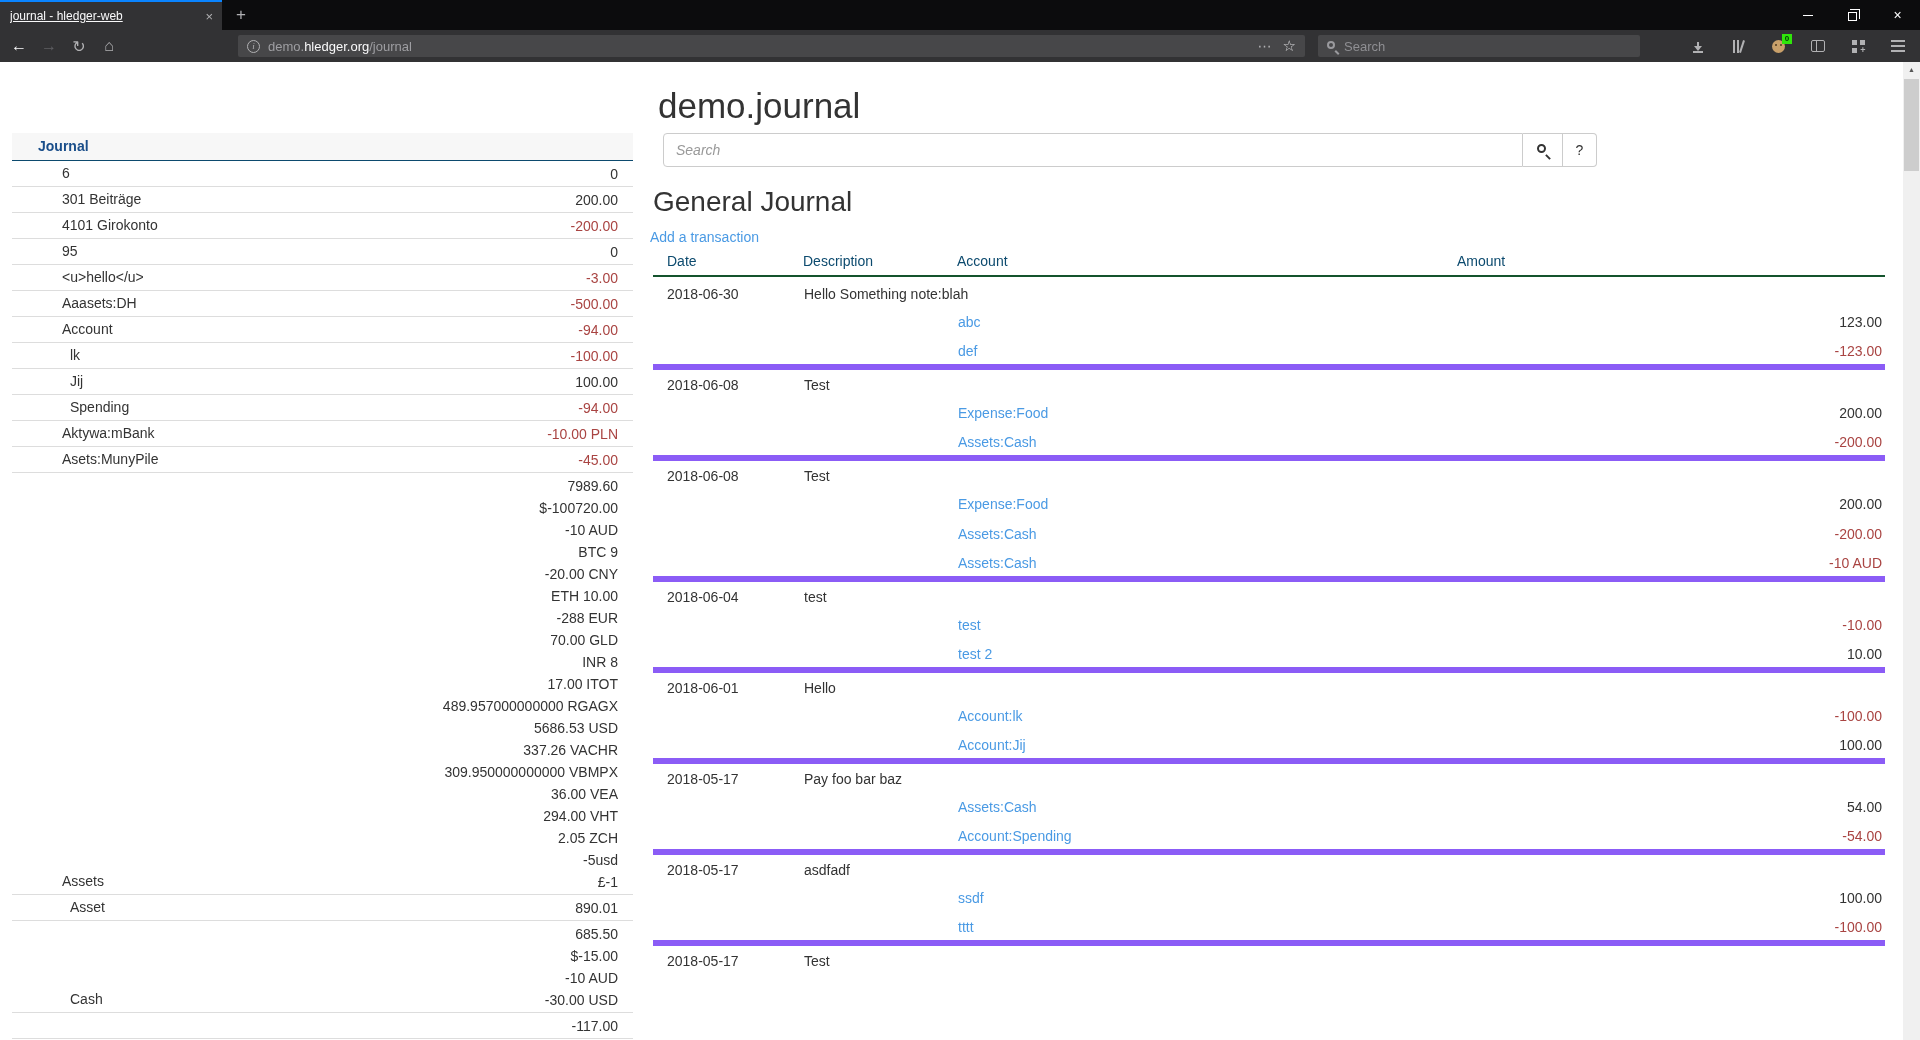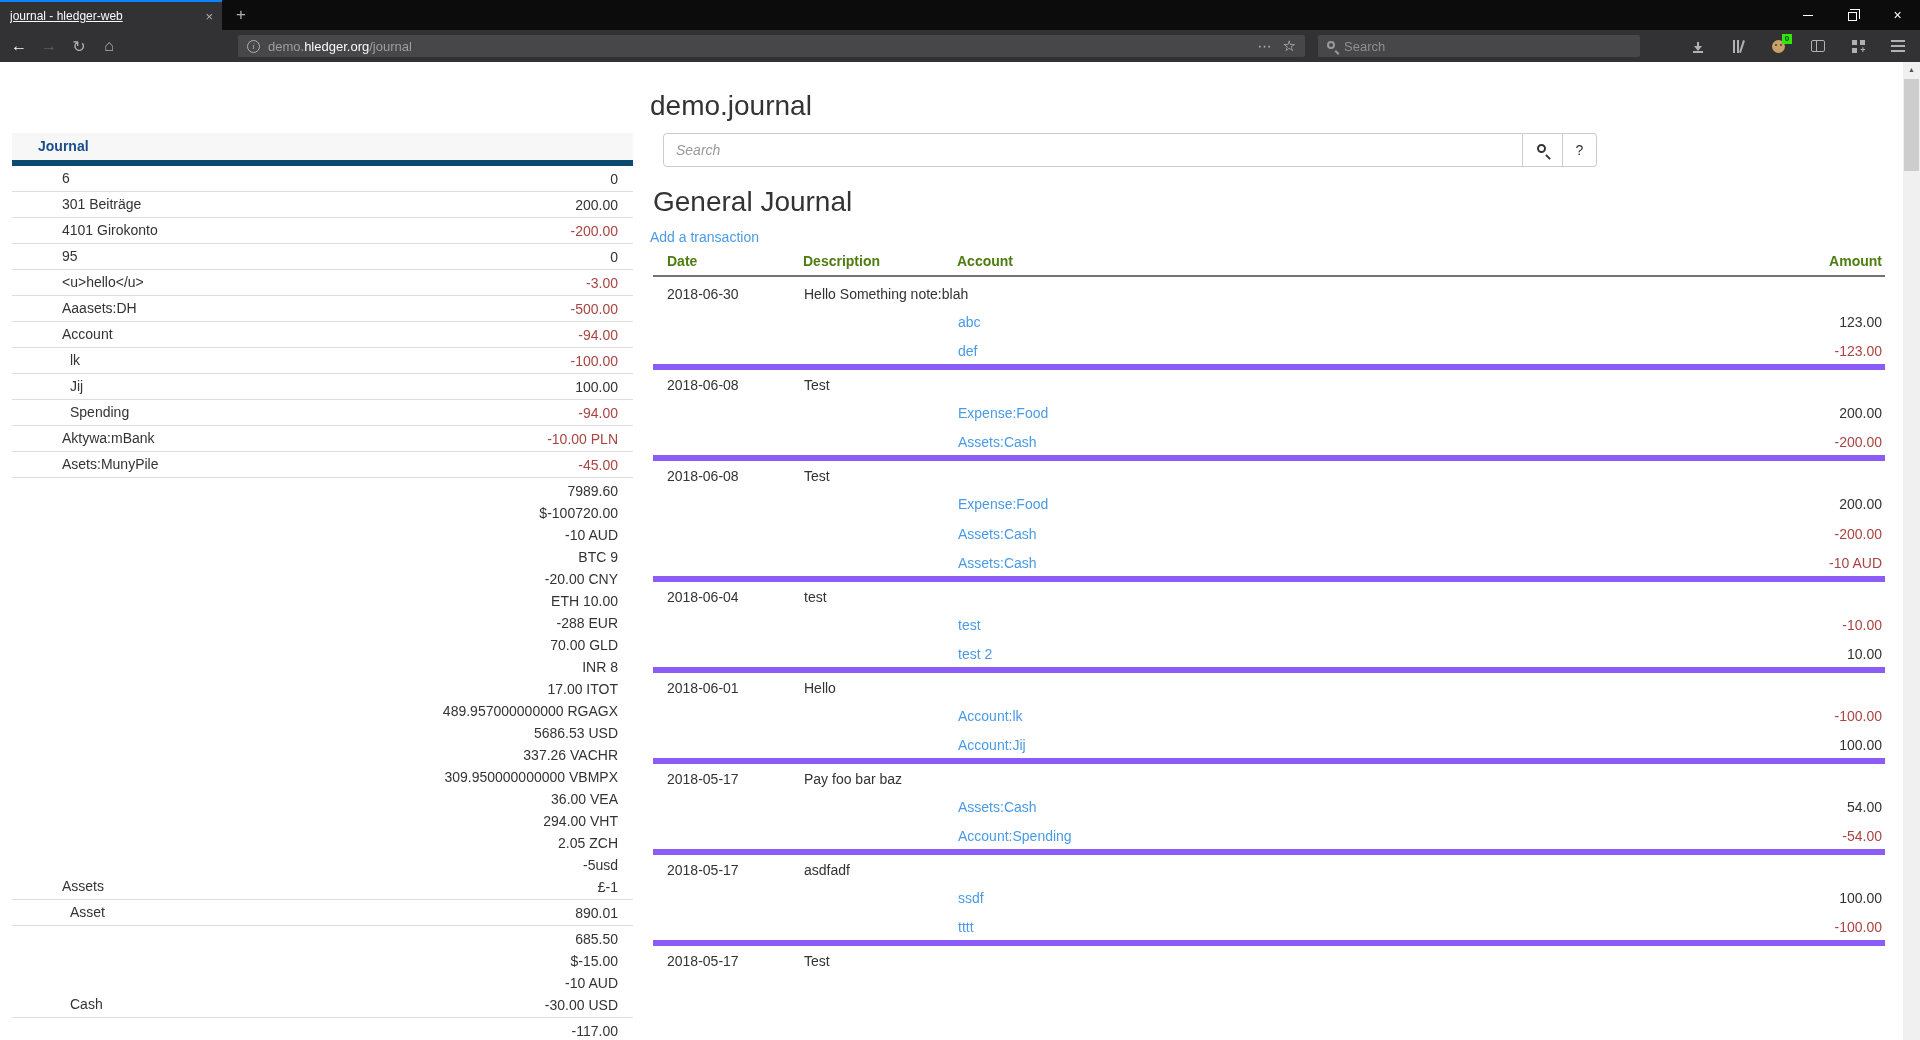--- a/index.html
+++ b/index.html
@@ -71,57 +71,57 @@
   .burger{display:flex;flex-direction:column;gap:3px;}
   .burger i{display:block;width:14px;height:2px;background:#b1b1b3;}
   
   .scrollbar{position:absolute;top:62px;right:0;width:17px;height:978px;background:#f0f0f0;}
   .scroll-up{height:16px;text-align:center;font-size:7px;line-height:16px;color:#555;}
   .scroll-thumb{position:absolute;top:17px;left:1px;width:15px;height:92px;background:#cdcdcd;}
   
   .sidebar{position:absolute;left:12px;top:133px;width:621px;}
   table.side{width:100%;border-collapse:collapse;font-size:14px;}
   table.side th{
-    background:#f7f7f7;border-bottom:6px solid #0c4a6e;text-align:left;
+    background:#f7f7f7;border-bottom:1px solid #0c4a6e;text-align:left;
     padding:4px 15px 4px 26px;line-height:19px;
   }
   table.side th a{color:var(--side-link);font-weight:bold;text-decoration:none;font-size:14px;}
   table.side td{border-bottom:1px solid #ddd;}
   td.acc-name{vertical-align:bottom;padding:2px 0 3px 50px;line-height:20px;white-space:nowrap;}
   td.acc-name.d1{padding-left:58px;}
   td.acc-name a{color:#333;text-decoration:none;}
   td.acc-bal{vertical-align:top;text-align:right;padding:2px 15px 1px 0;}
   .amt-line{line-height:22px;white-space:nowrap;}
   .neg{color:var(--neg-red);}
   
   .main{position:absolute;left:650px;top:62px;width:1235px;}
-  h1.page-title{margin:23px 0 0 0;font-weight:400;font-size:28px;line-height:41px;color:#333;}
+  h1.page-title{margin:23px 0 0 8px;font-weight:400;font-size:35px;line-height:41px;color:#333;}
   .search-form{margin:7px 0 0 13px;display:flex;height:34px;width:934px;}
   .search-input{
     width:860px;height:34px;border:1px solid #ccc;border-radius:4px 0 0 4px;
     padding:6px 12px;font-size:14px;font-family:"Liberation Sans",sans-serif;color:#555;outline:none;
   }
   .search-input::placeholder{color:#999;font-style:italic;}
   .btn{height:34px;background:#fff;border:1px solid #ccc;border-left:none;display:flex;align-items:center;justify-content:center;cursor:pointer;}
   .btn-search{width:40px;}
   .btn-help{width:34px;border-radius:0 4px 4px 0;font-size:14px;color:#333;font-family:"Liberation Sans",sans-serif;}
   .mag-light{position:relative;width:9px;height:9px;border:2px solid #333;border-radius:50%;margin:-3px 0 0 -3px;}
   .mag-light::after{content:"";position:absolute;left:8px;top:8px;width:2px;height:6px;background:#333;transform:rotate(-45deg);}
   h2.section-title{margin:19px 0 0 3px;font-weight:400;font-size:28px;line-height:31px;color:#333;}
   .add-link{display:inline-block;margin:12px 0 0 0;font-size:14px;line-height:17px;color:var(--link-blue);text-decoration:none;text-align:center;}
   table.journal{margin:1px 0 0 3px;width:1232px;border-collapse:collapse;table-layout:fixed;font-size:14px;}
   table.journal col.c-date{width:150px;}
   table.journal col.c-desc{width:154px;}
   table.journal col.c-acct{width:500px;}
   table.journal thead th{
-    text-align:left;font-weight:bold;padding:6px 0 5px 0;line-height:17px;
-    border-bottom:2px solid #737373;color:#4d7c0f;
+    text-align:left;font-weight:normal;padding:6px 0 5px 0;line-height:17px;
+    border-bottom:2px solid #14532d;color:#0c4a6e;
   }
   table.journal thead th.h-date{padding-left:14px;}
-  table.journal thead th.h-amt{text-align:right;padding-right:3px;}
+  table.journal thead th.h-amt{text-align:left;padding-right:3px;}
   tr.tx-title{border-top:6px solid #8b5cf6;}
   tr.tx-title:first-child{border-top:none;}
   tr.tx-title td{height:31px;vertical-align:bottom;padding-bottom:4px;line-height:18px;white-space:nowrap;}
   tr.tx-title td.t-date{padding-left:14px;}
   tr.posting td{height:30px;vertical-align:middle;line-height:18px;}
   tr.posting a{color:var(--link-blue);text-decoration:none;}
   tr.posting td.p-amt{text-align:right;padding-right:3px;white-space:nowrap;}
 </style>
 </head>
 <body>

